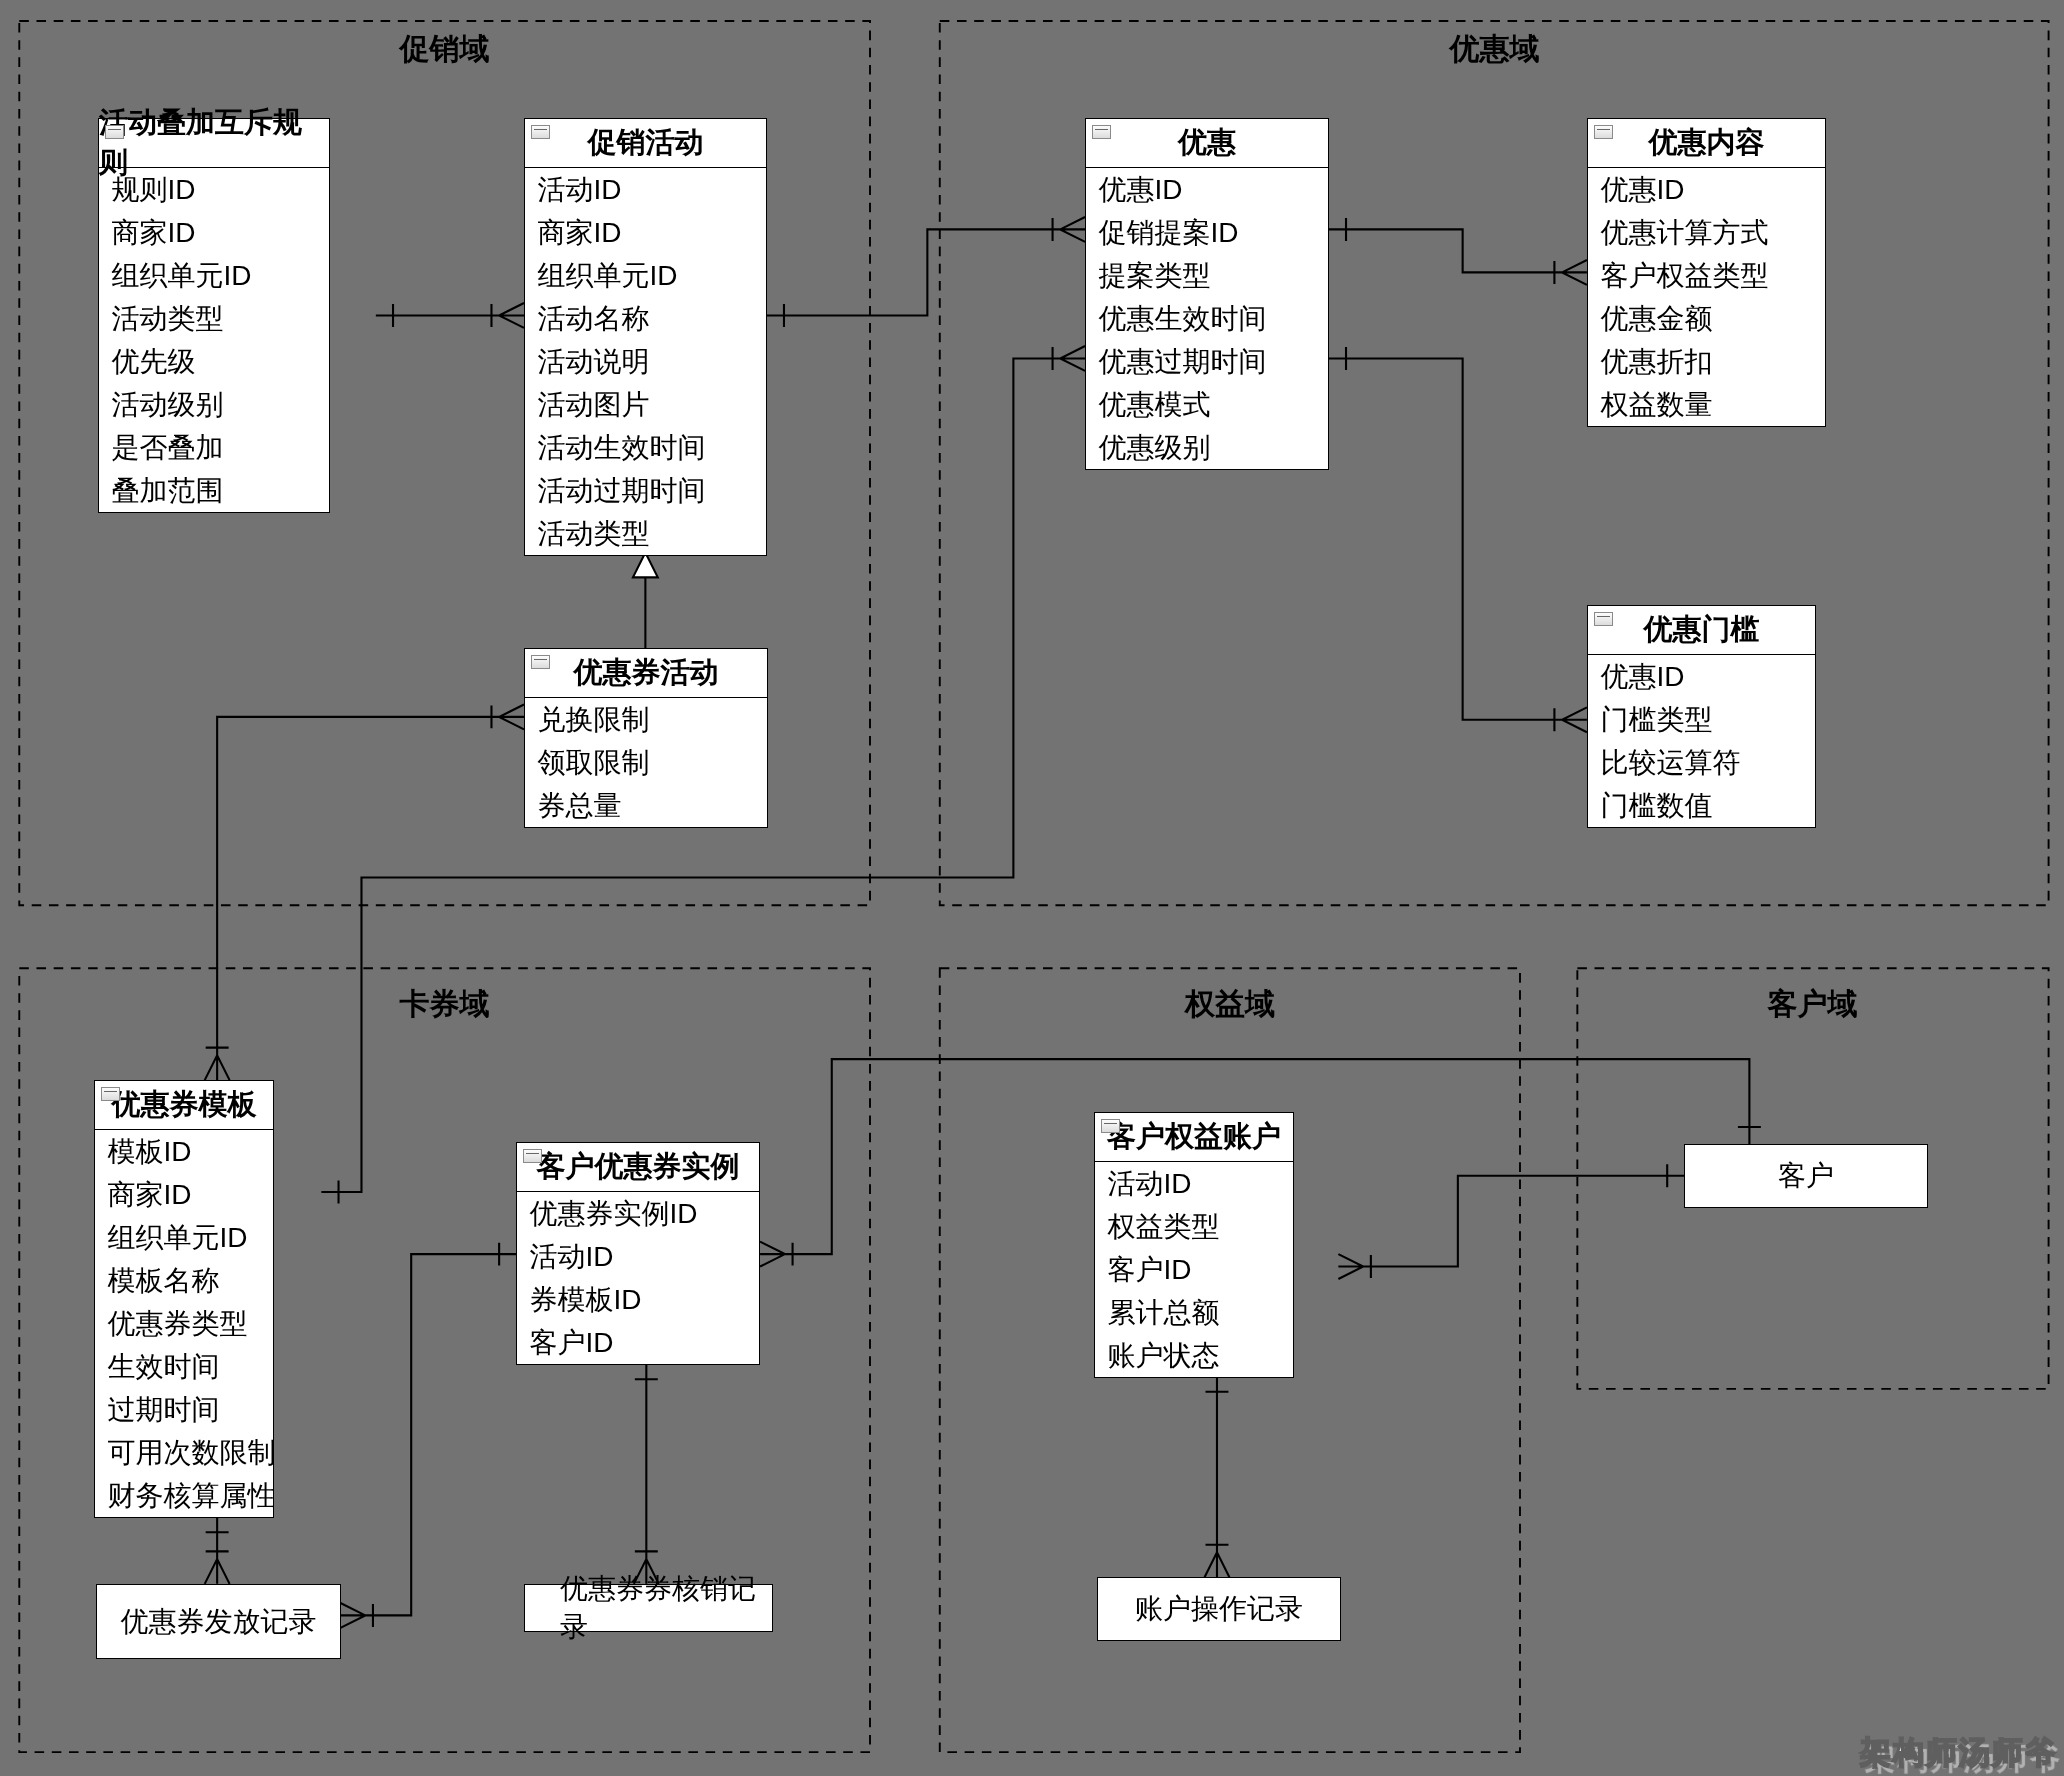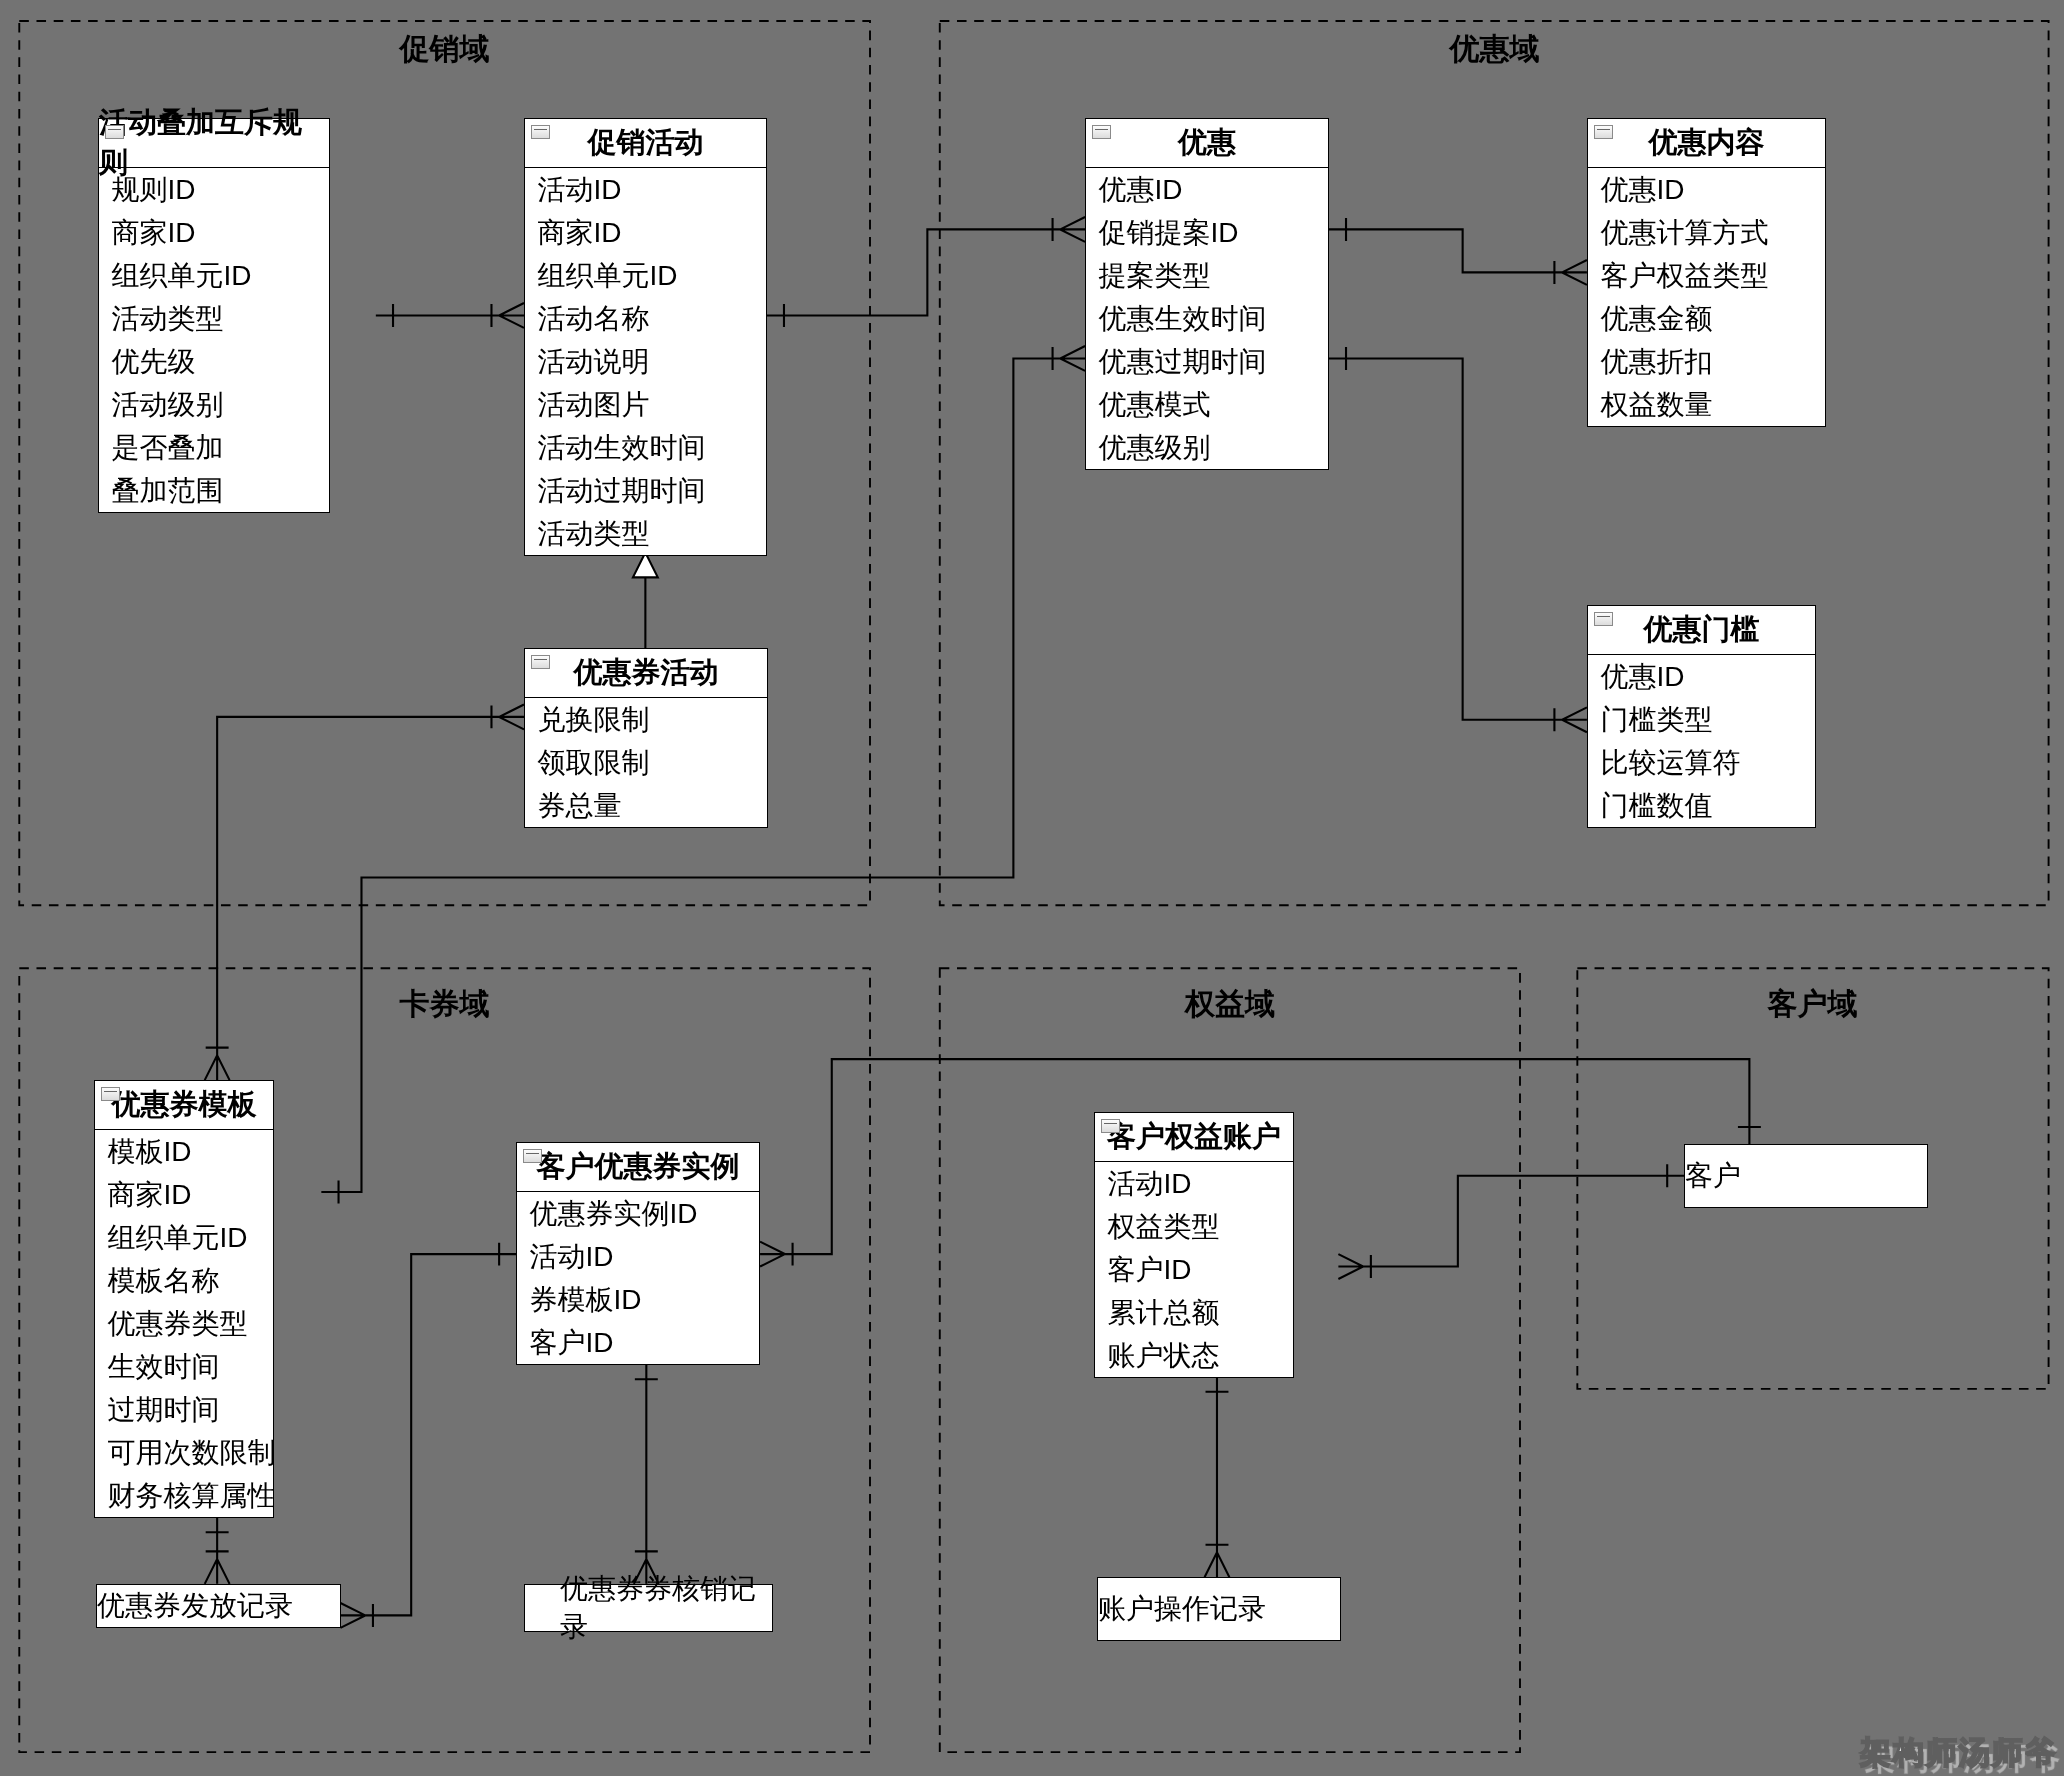--- a/index.html
+++ b/index.html
@@ -8,21 +8,21 @@
   svg.layer{position:absolute;left:0;top:0;}
   .domain-label{position:absolute;text-align:center;font-weight:bold;font-size:30px;}
   .entity{position:absolute;background:#fff;border:1.9px solid #000;box-sizing:border-box;}
   .e-header{position:relative;height:48px;border-bottom:1.9px solid #000;display:flex;
             align-items:center;justify-content:center;font-weight:bold;font-size:29px;}
   .collapse{position:absolute;left:5.7px;top:5.7px;width:19px;height:14.3px;border:1.9px solid #8a8a8a;
             background:linear-gradient(#fdfdfd,#dcdcdc);box-sizing:border-box;}
   .collapse::after{content:"";position:absolute;left:1.9px;right:1.9px;top:2.9px;border-top:1.9px solid #666;}
   .e-row{height:43px;line-height:43px;padding-left:12.4px;font-size:28px;white-space:nowrap;overflow:hidden;}
   .pbox{position:absolute;background:#fff;border:1.9px solid #000;box-sizing:border-box;
-        display:flex;align-items:center;justify-content:flex-start;font-size:28px;}
+        display:flex;align-items:center;justify-content:center;font-size:28px;}
   .wire{fill:none;stroke:#000;stroke-width:2.2;}
   .tri{fill:#fff;stroke:#000;stroke-width:2.2;}
   .dom{fill:none;stroke:#000;stroke-width:2;stroke-dasharray:10 8;}
   .watermark{position:absolute;right:7.6px;bottom:1.9px;font-size:31px;font-weight:bold;letter-spacing:1.9px;
              color:#ffffff;-webkit-text-stroke:1.9px #5f5f5f;
              text-shadow:4.8px 5.7px 1px #b3b3b3, -1px -1px 0 #777, 1px -1px 0 #777, -1px 1px 0 #777;}
 </style>
 </head>
 <body>
 
@@ -194,21 +194,21 @@
       <span class="collapse"></span>
       <span>客户权益账户</span>
     </div>
     <div class="e-row">活动ID</div>
     <div class="e-row">权益类型</div>
     <div class="e-row">客户ID</div>
     <div class="e-row">累计总额</div>
     <div class="e-row">账户状态</div>
   </div>
 
-  <div class="pbox" style="left:96px;top:1584px;width:245px;height:44px;">
+  <div class="pbox" style="left:96px;top:1584px;width:245px;height:75px;">
     <span>优惠券发放记录</span>
   </div>
   <div class="pbox" style="left:524px;top:1584px;width:249px;height:48px;padding-left:35px;">
     <span>优惠券券核销记录</span>
   </div>
   <div class="pbox" style="left:1097px;top:1577px;width:244px;height:64px;">
     <span>账户操作记录</span>
   </div>
   <div class="pbox" style="left:1684px;top:1144px;width:244px;height:64px;">
     <span>客户</span>

